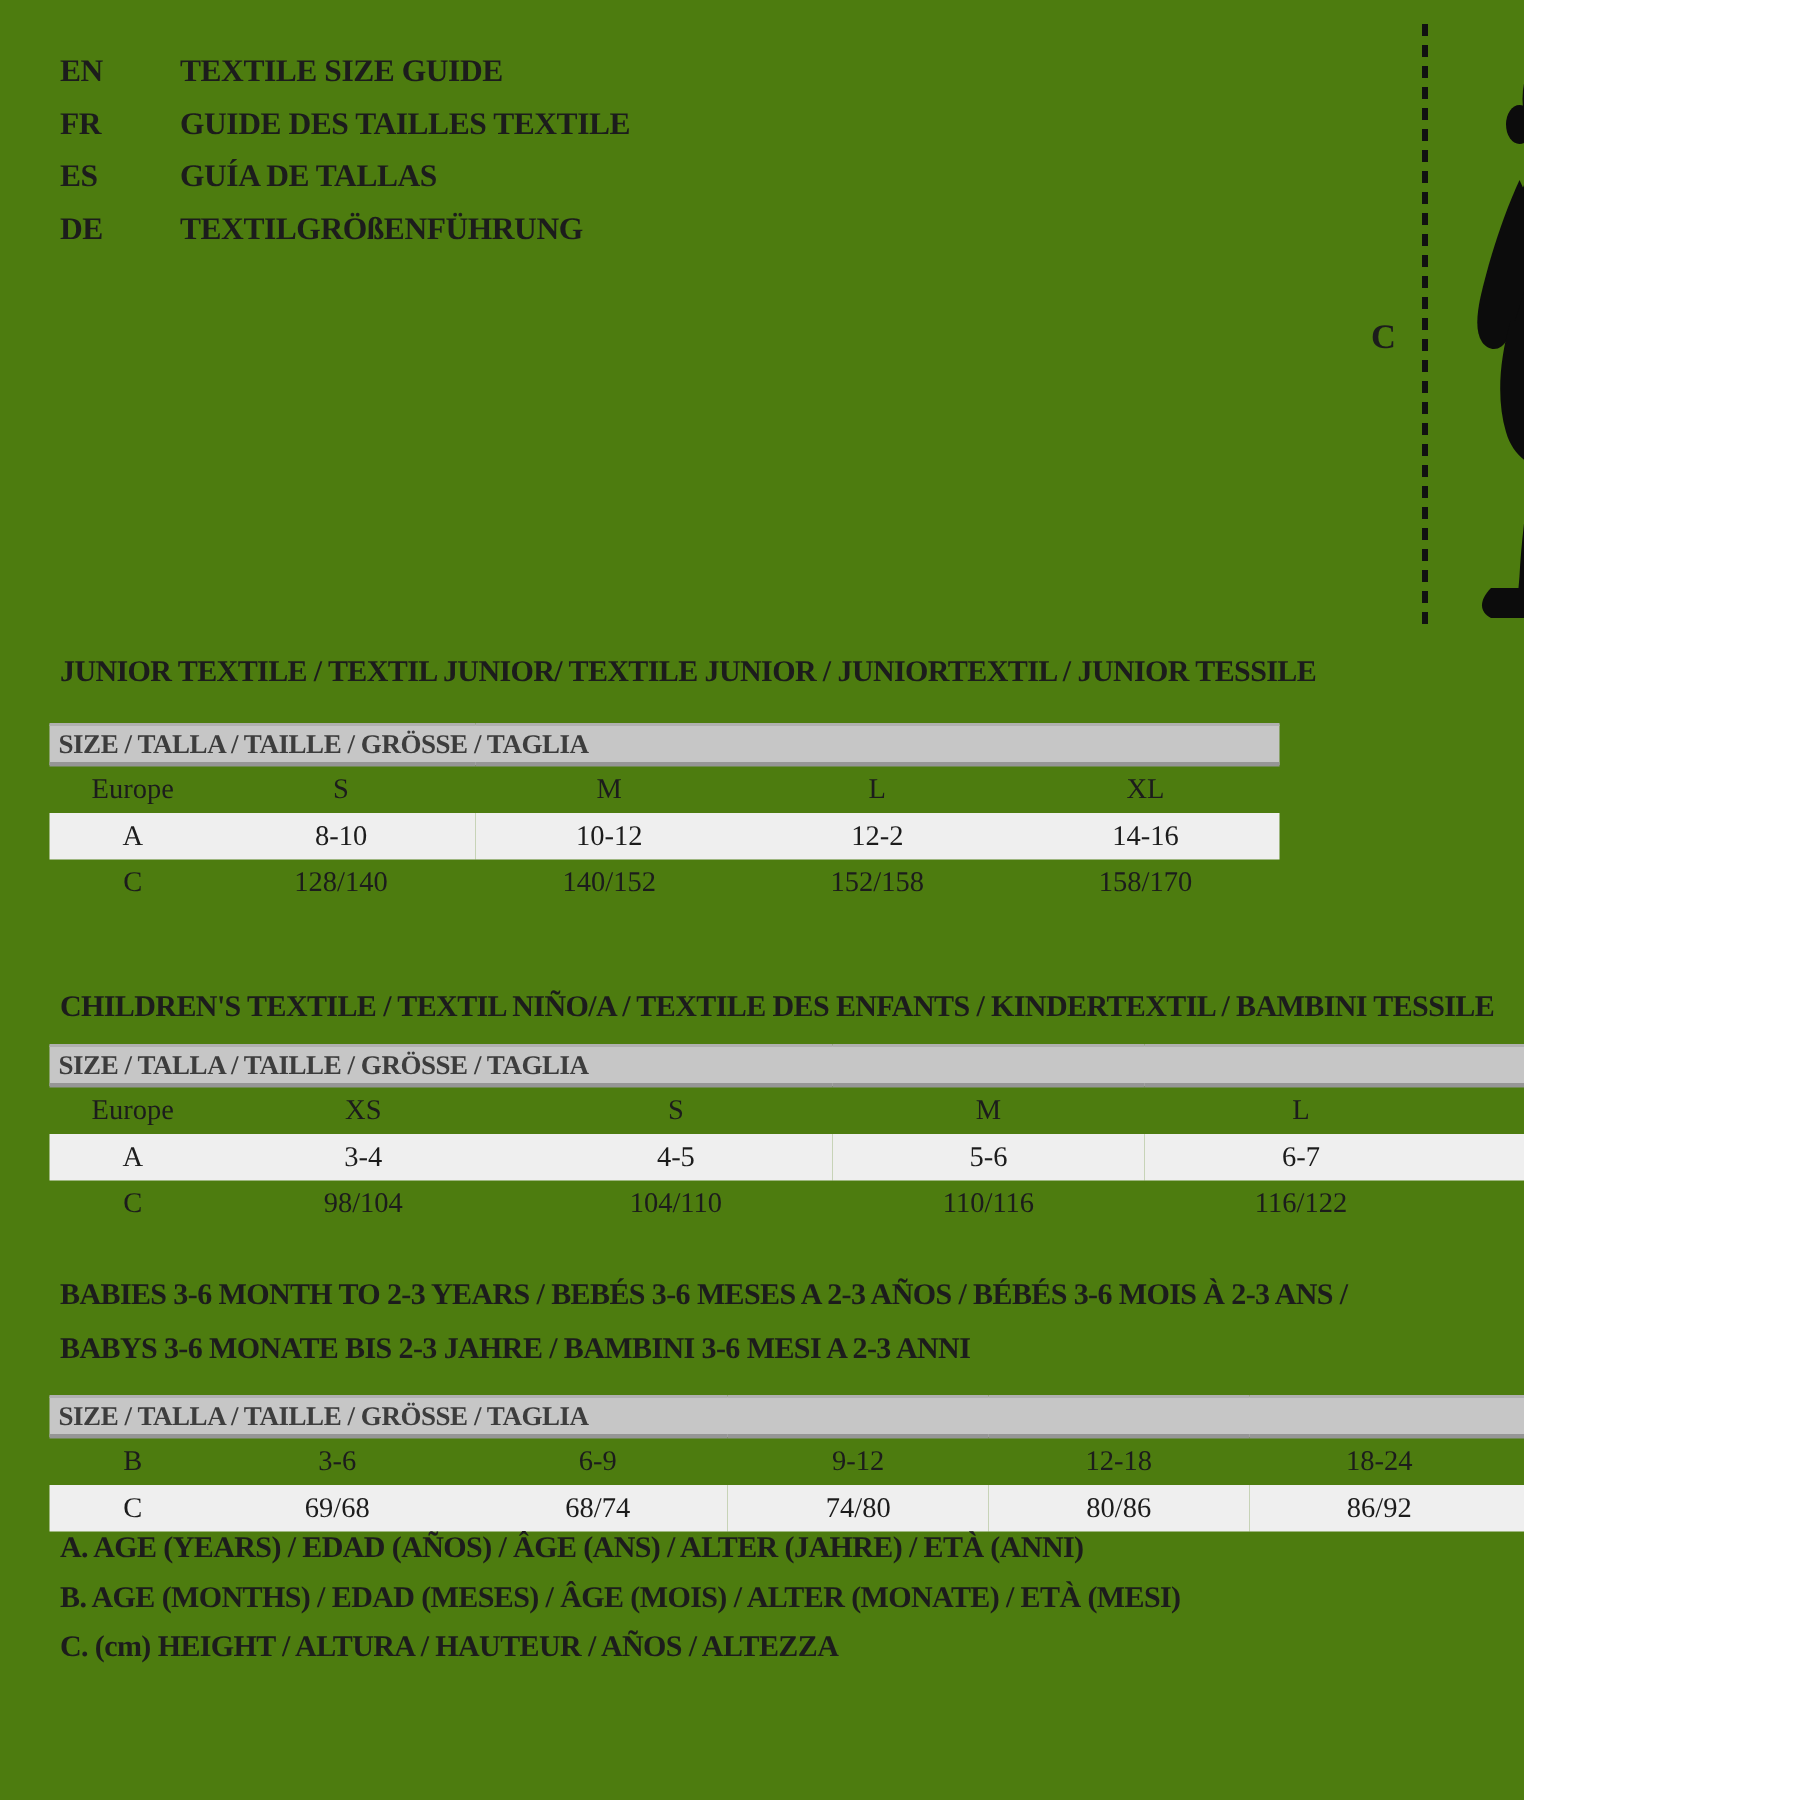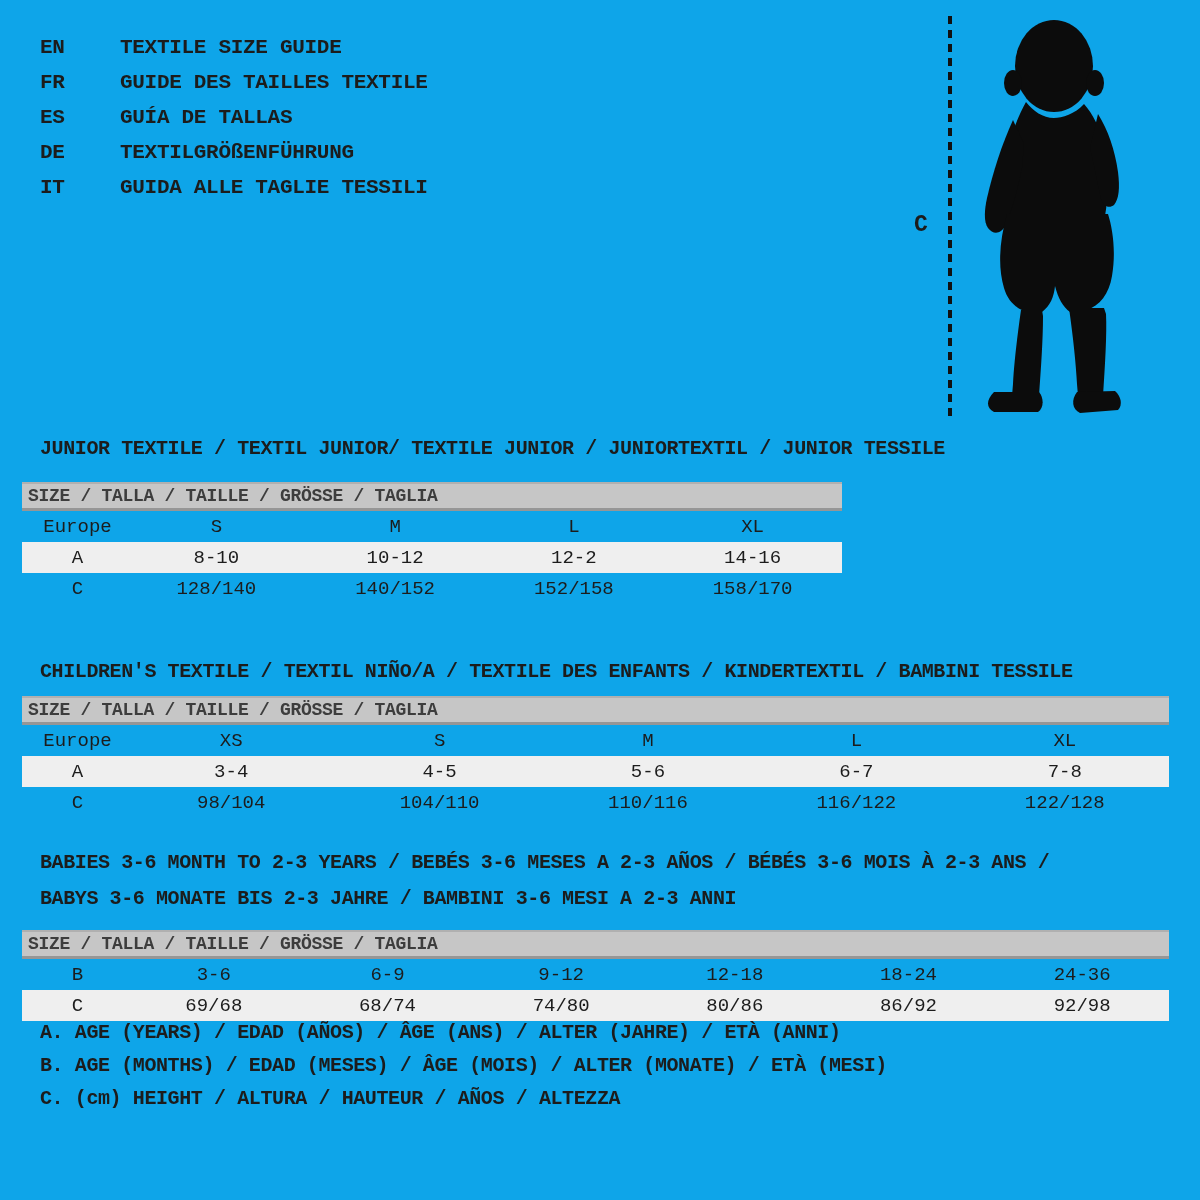--- a/index.html
+++ b/index.html
@@ -1,18 +1,18 @@
 <!DOCTYPE html>
 <html><head>
 <meta charset="utf-8">
 <style>
   html,body{margin:0;padding:0;background:#ffffff;}
   .page{
-    position:relative;width:1200px;height:1200px;background:#0ea5e9;overflow:hidden;
-    font-family:Liberation Mono, monospace;color:#1c1c1c;
+    position:relative;width:1016px;height:1200px;background:#4d7c0f;overflow:hidden;
+    font-family:Liberation Serif, serif;color:#1c1c1c;
   }
   
   .lang-list{position:absolute;left:40px;top:30px;}
   .lang-row{display:flex;height:35px;align-items:center;}
   .lang-code{width:80px;font-size:21px;font-weight:bold;letter-spacing:-0.3px;}
   .lang-title{font-size:21px;font-weight:bold;letter-spacing:-0.3px;}
   
   .figure{position:absolute;left:890px;top:0;width:280px;height:430px;}
   .dashed-line{
     position:absolute;left:58px;top:16px;width:4px;height:402px;
@@ -20,21 +20,21 @@
   }
   .c-label{position:absolute;left:24px;top:212px;font-size:23px;font-weight:bold;}
   .toddler{position:absolute;left:76px;top:16px;}
   
   .section-title{position:absolute;left:40px;font-size:20px;font-weight:bold;letter-spacing:-0.4px;white-space:nowrap;}
   .title-junior{top:437px;}
   .title-children{top:660px;}
   .title-babies{top:845px;}
   .title-babies div{line-height:36px;}
   
-  table.size-table{position:absolute;left:22px;border-collapse:collapse;table-layout:fixed;}
+  table.size-table{position:absolute;left:33px;border-collapse:collapse;table-layout:fixed;}
   .t1{top:482px;width:820px;}
   .t2{top:696px;width:1147px;}
   .t3{top:930px;width:1147px;}
   td{padding:0;font-size:19px;text-align:center;vertical-align:middle;}
   td.bar-cell{
     background:#c6c6c6;border-top:2px solid #b0b0b0;border-bottom:3px solid #969696;
     height:24px;font-size:18px;font-weight:bold;color:#3d3d3d;
     text-align:left;padding-left:6px;letter-spacing:-0.3px;
   }
   tr.data-row td{height:31px;}
@@ -59,24 +59,20 @@
       <span class="lang-code">FR</span>
       <span class="lang-title">GUIDE DES TAILLES TEXTILE</span>
     </div>
     <div class="lang-row">
       <span class="lang-code">ES</span>
       <span class="lang-title">GUÍA DE TALLAS</span>
     </div>
     <div class="lang-row">
       <span class="lang-code">DE</span>
       <span class="lang-title">TEXTILGRÖßENFÜHRUNG</span>
-    </div>
-    <div class="lang-row">
-      <span class="lang-code">IT</span>
-      <span class="lang-title">GUIDA ALLE TAGLIE TESSILI</span>
     </div>
   </div>
 
   <div class="figure">
     <div class="dashed-line"></div>
     <div class="c-label">C</div>
     <svg class="toddler" width="170" height="402" viewBox="0 0 170 402" xmlns="http://www.w3.org/2000/svg" fill="#0c0c0c">
       <ellipse cx="88" cy="50" rx="39" ry="46"></ellipse>
       <ellipse cx="47" cy="67" rx="9" ry="13"></ellipse>
       <ellipse cx="129" cy="67" rx="9" ry="13"></ellipse>

